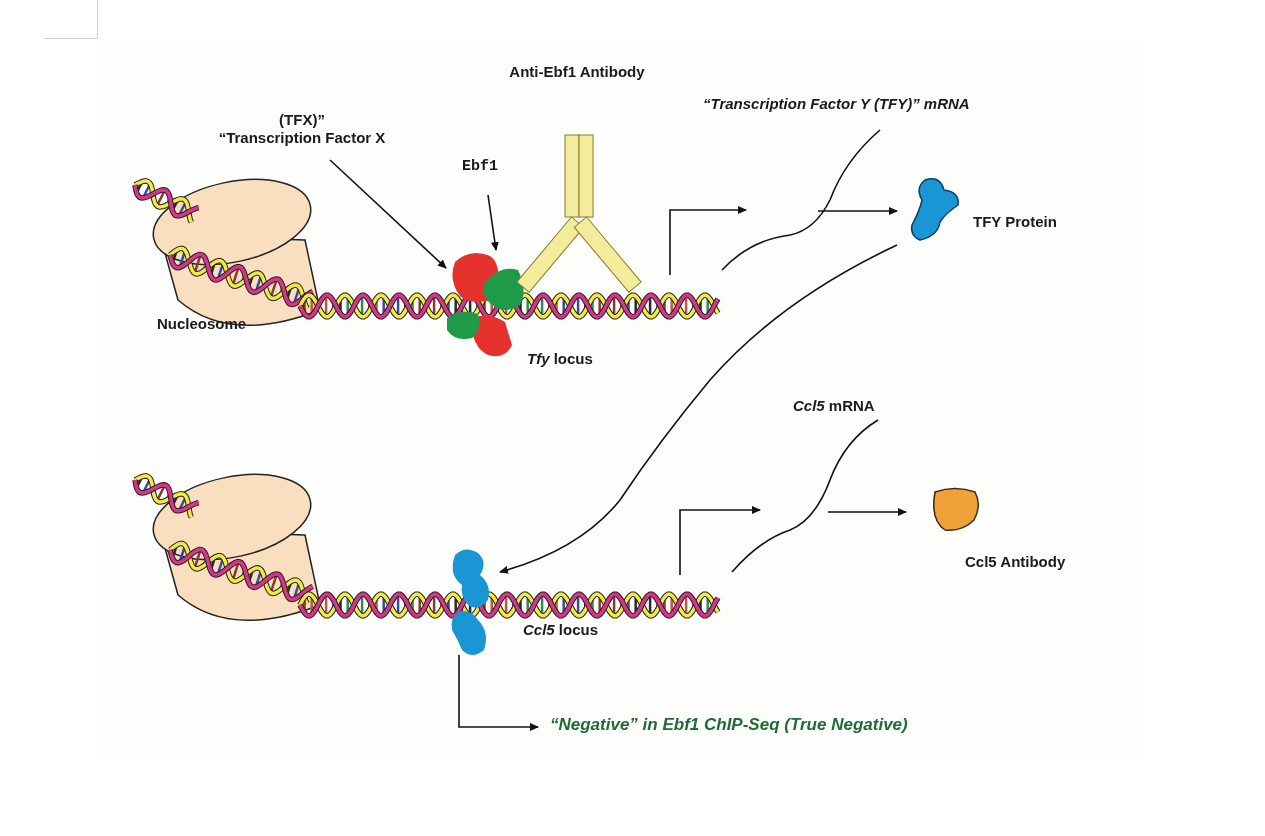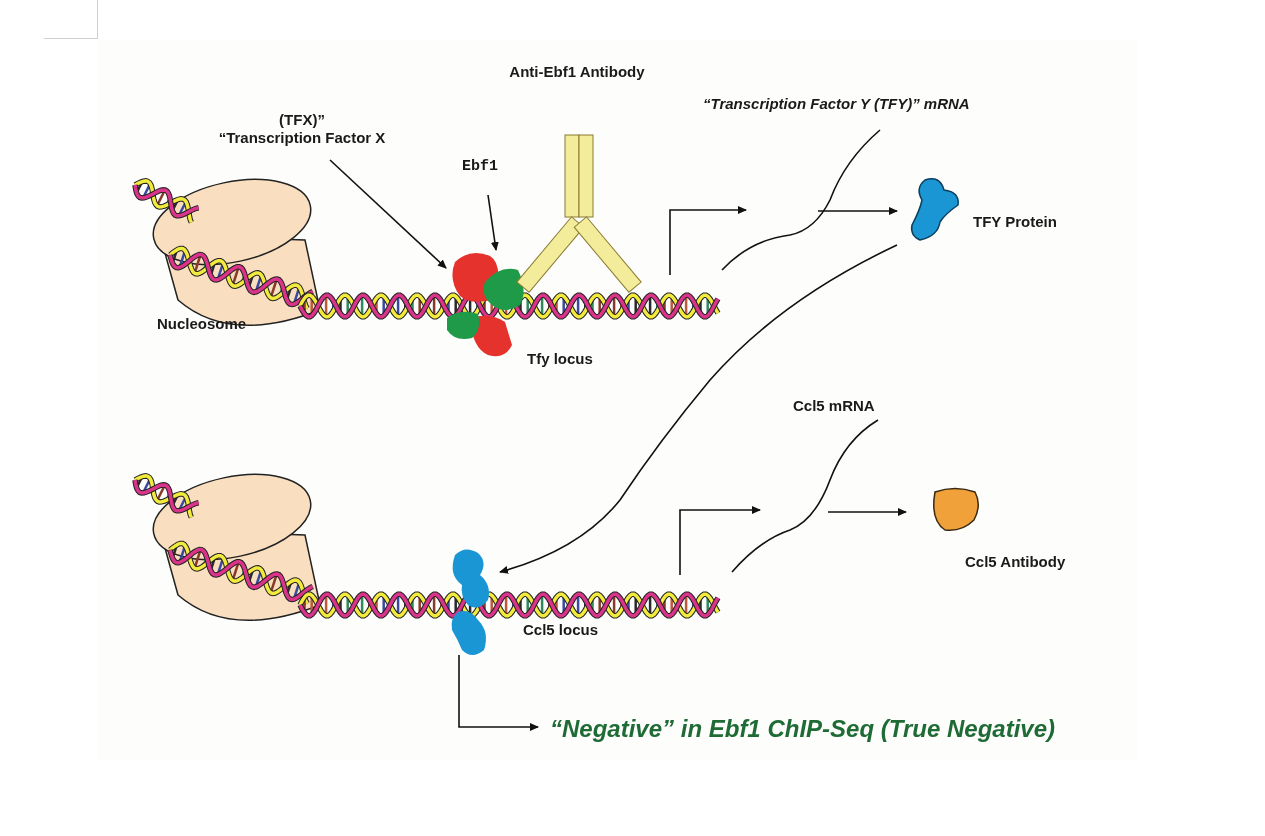--- a/index.html
+++ b/index.html
@@ -2,22 +2,22 @@
 <html><head>
 <meta charset="utf-8">
 <style>
   html, body { margin:0; padding:0; background:#ffffff; }
   body { width:1265px; height:836px; position:relative; overflow:hidden; font-family:"Liberation Sans", sans-serif; }
   .corner-box { position:absolute; left:44px; top:0; width:53px; height:38px; border-right:1px solid #d0d0d0; border-bottom:1px solid #d0d0d0; }
   .panel { position:absolute; left:97px; top:40px; width:1040px; height:720px; background:#fdfdfc; }
   svg.diagram { position:absolute; left:0; top:0; }
   .lbl { position:absolute; font-weight:bold; font-size:15px; color:#1a1a1a; white-space:nowrap; line-height:1.2; }
   .center { text-align:center; }
-  .ital { }
-  .green { color:#1f6b35; font-style:italic; font-size:24px; }
+  .ital { font-style:italic; }
+  .green { color:#1f6b35; font-style:italic; font-size:17px; }
 </style>
 </head>
 <body>
 
 <div class="corner-box"></div>
 <div class="panel"></div>
 
 <svg class="diagram" width="1265" height="836" viewBox="0 0 1265 836">
   <defs>
     <marker id="arr" markerWidth="10" markerHeight="10" refX="8" refY="5" orient="auto" markerUnits="userSpaceOnUse">

